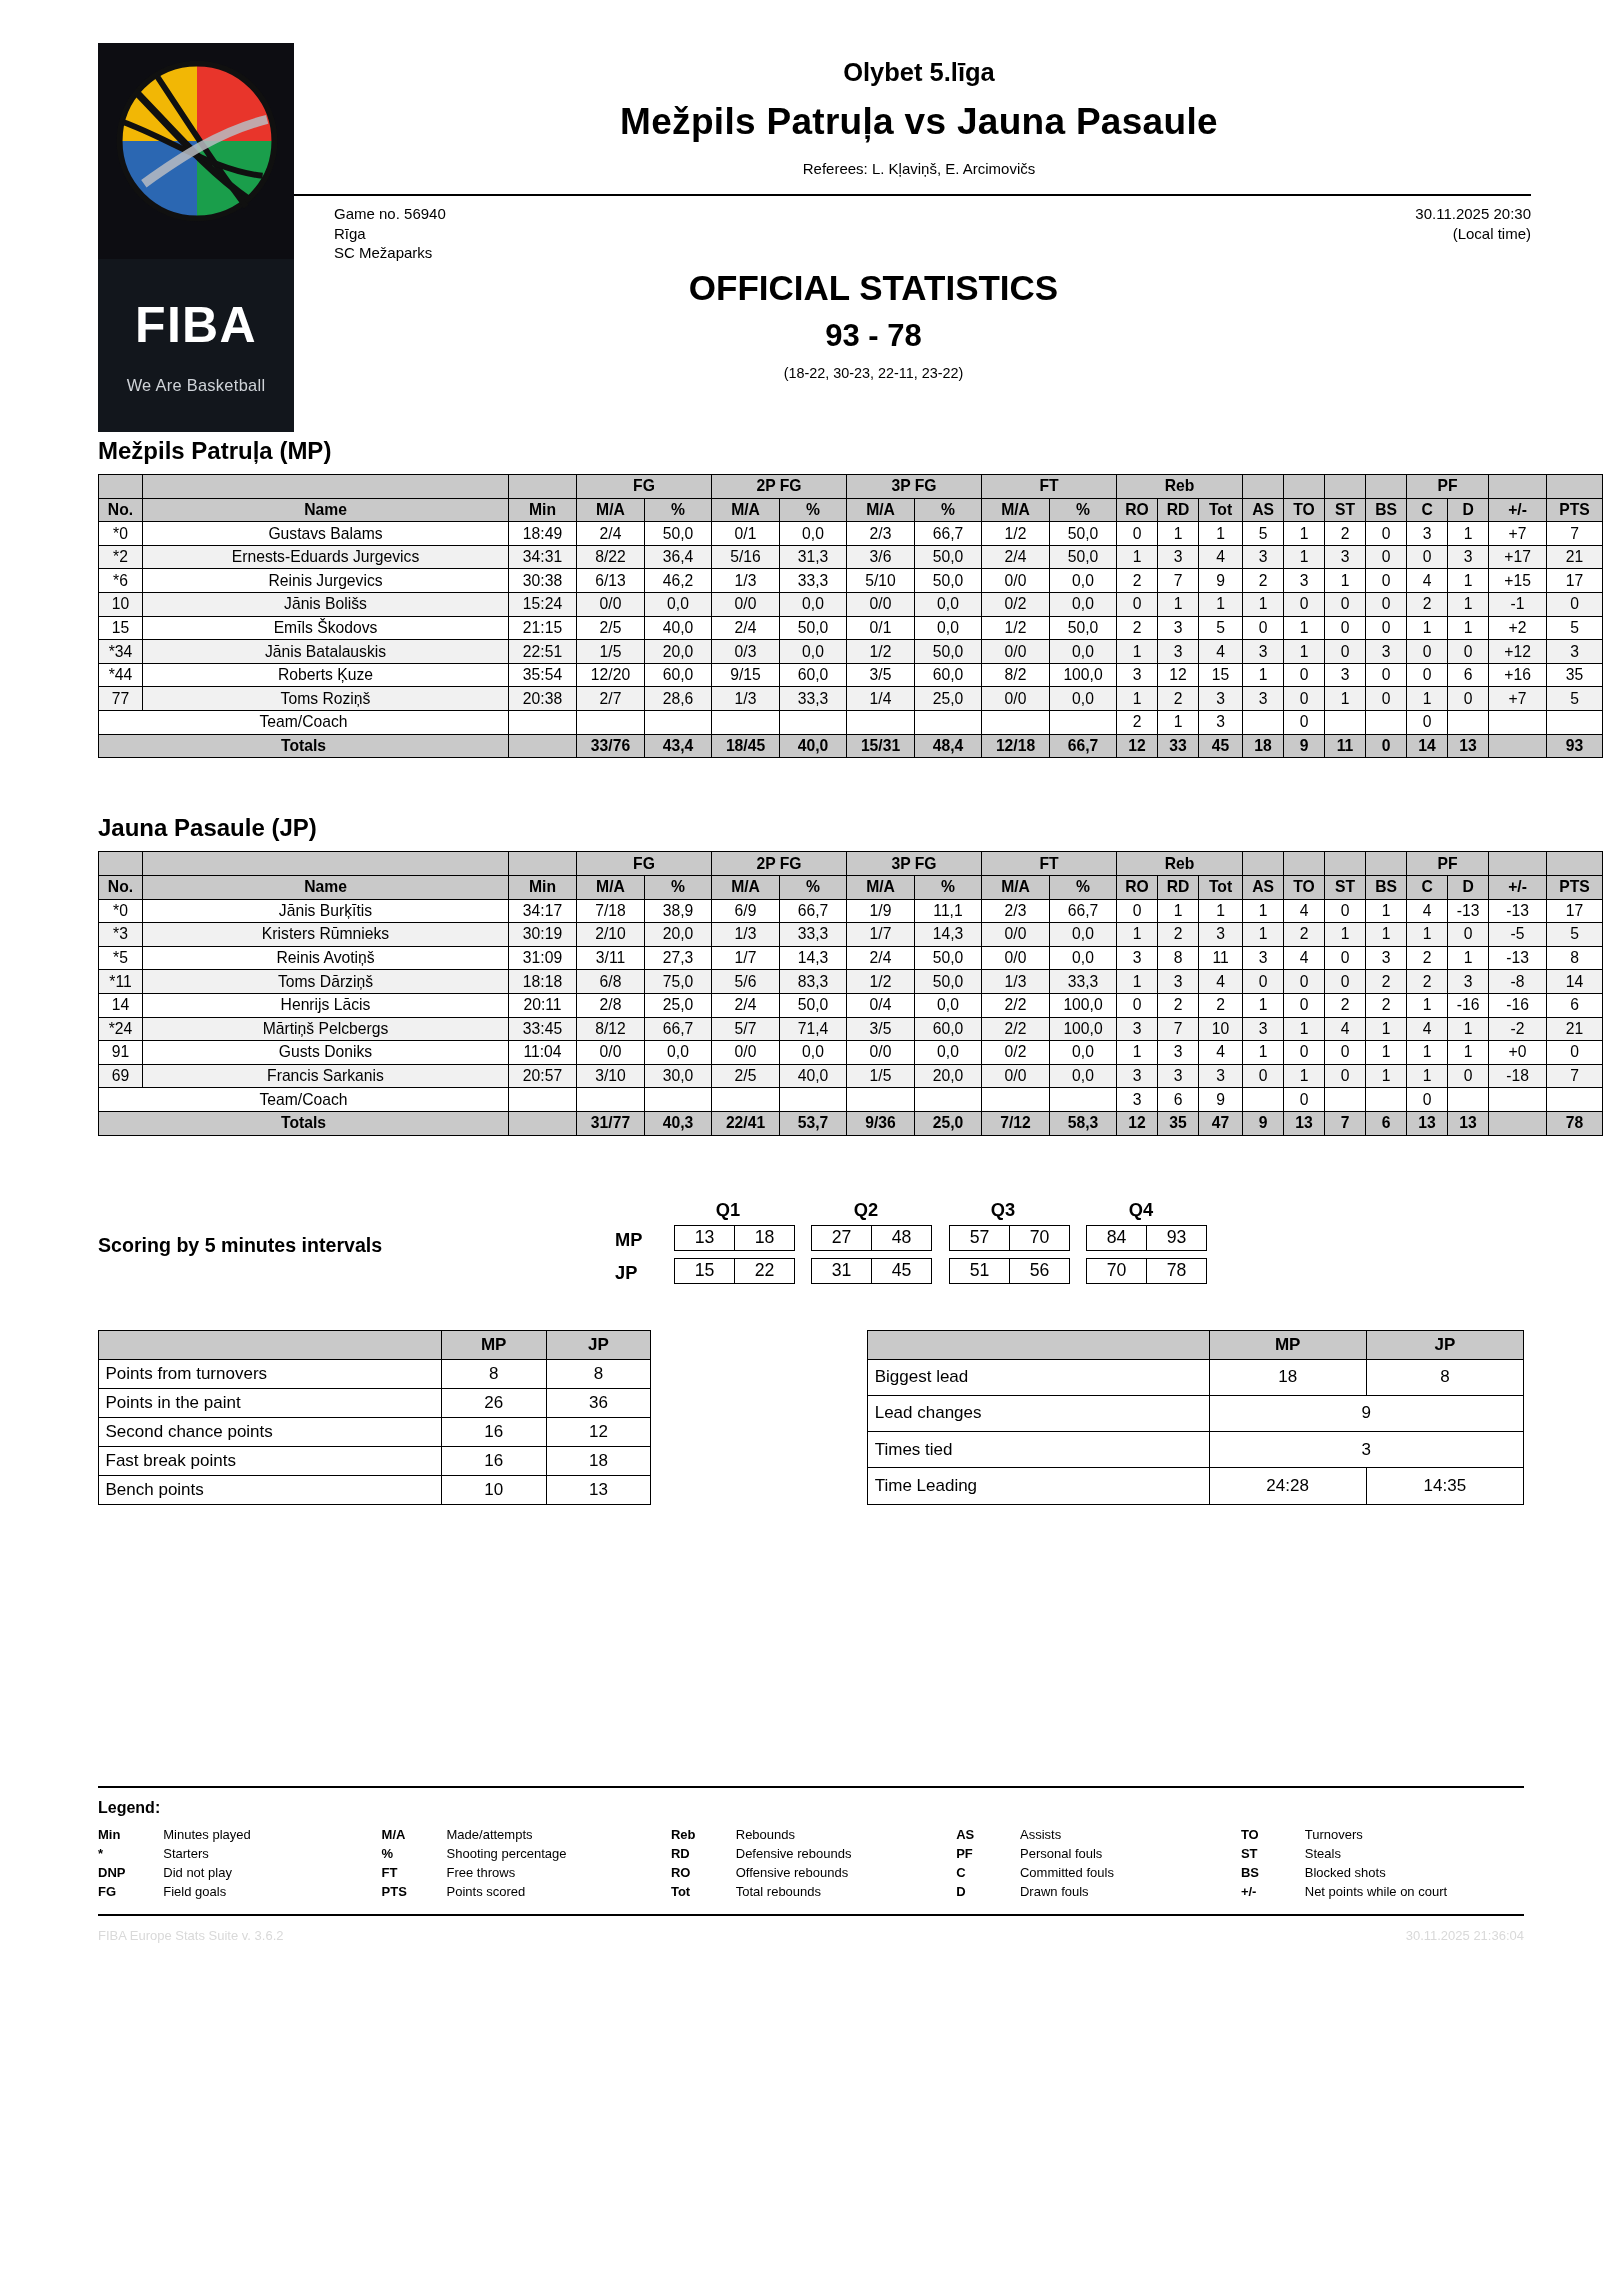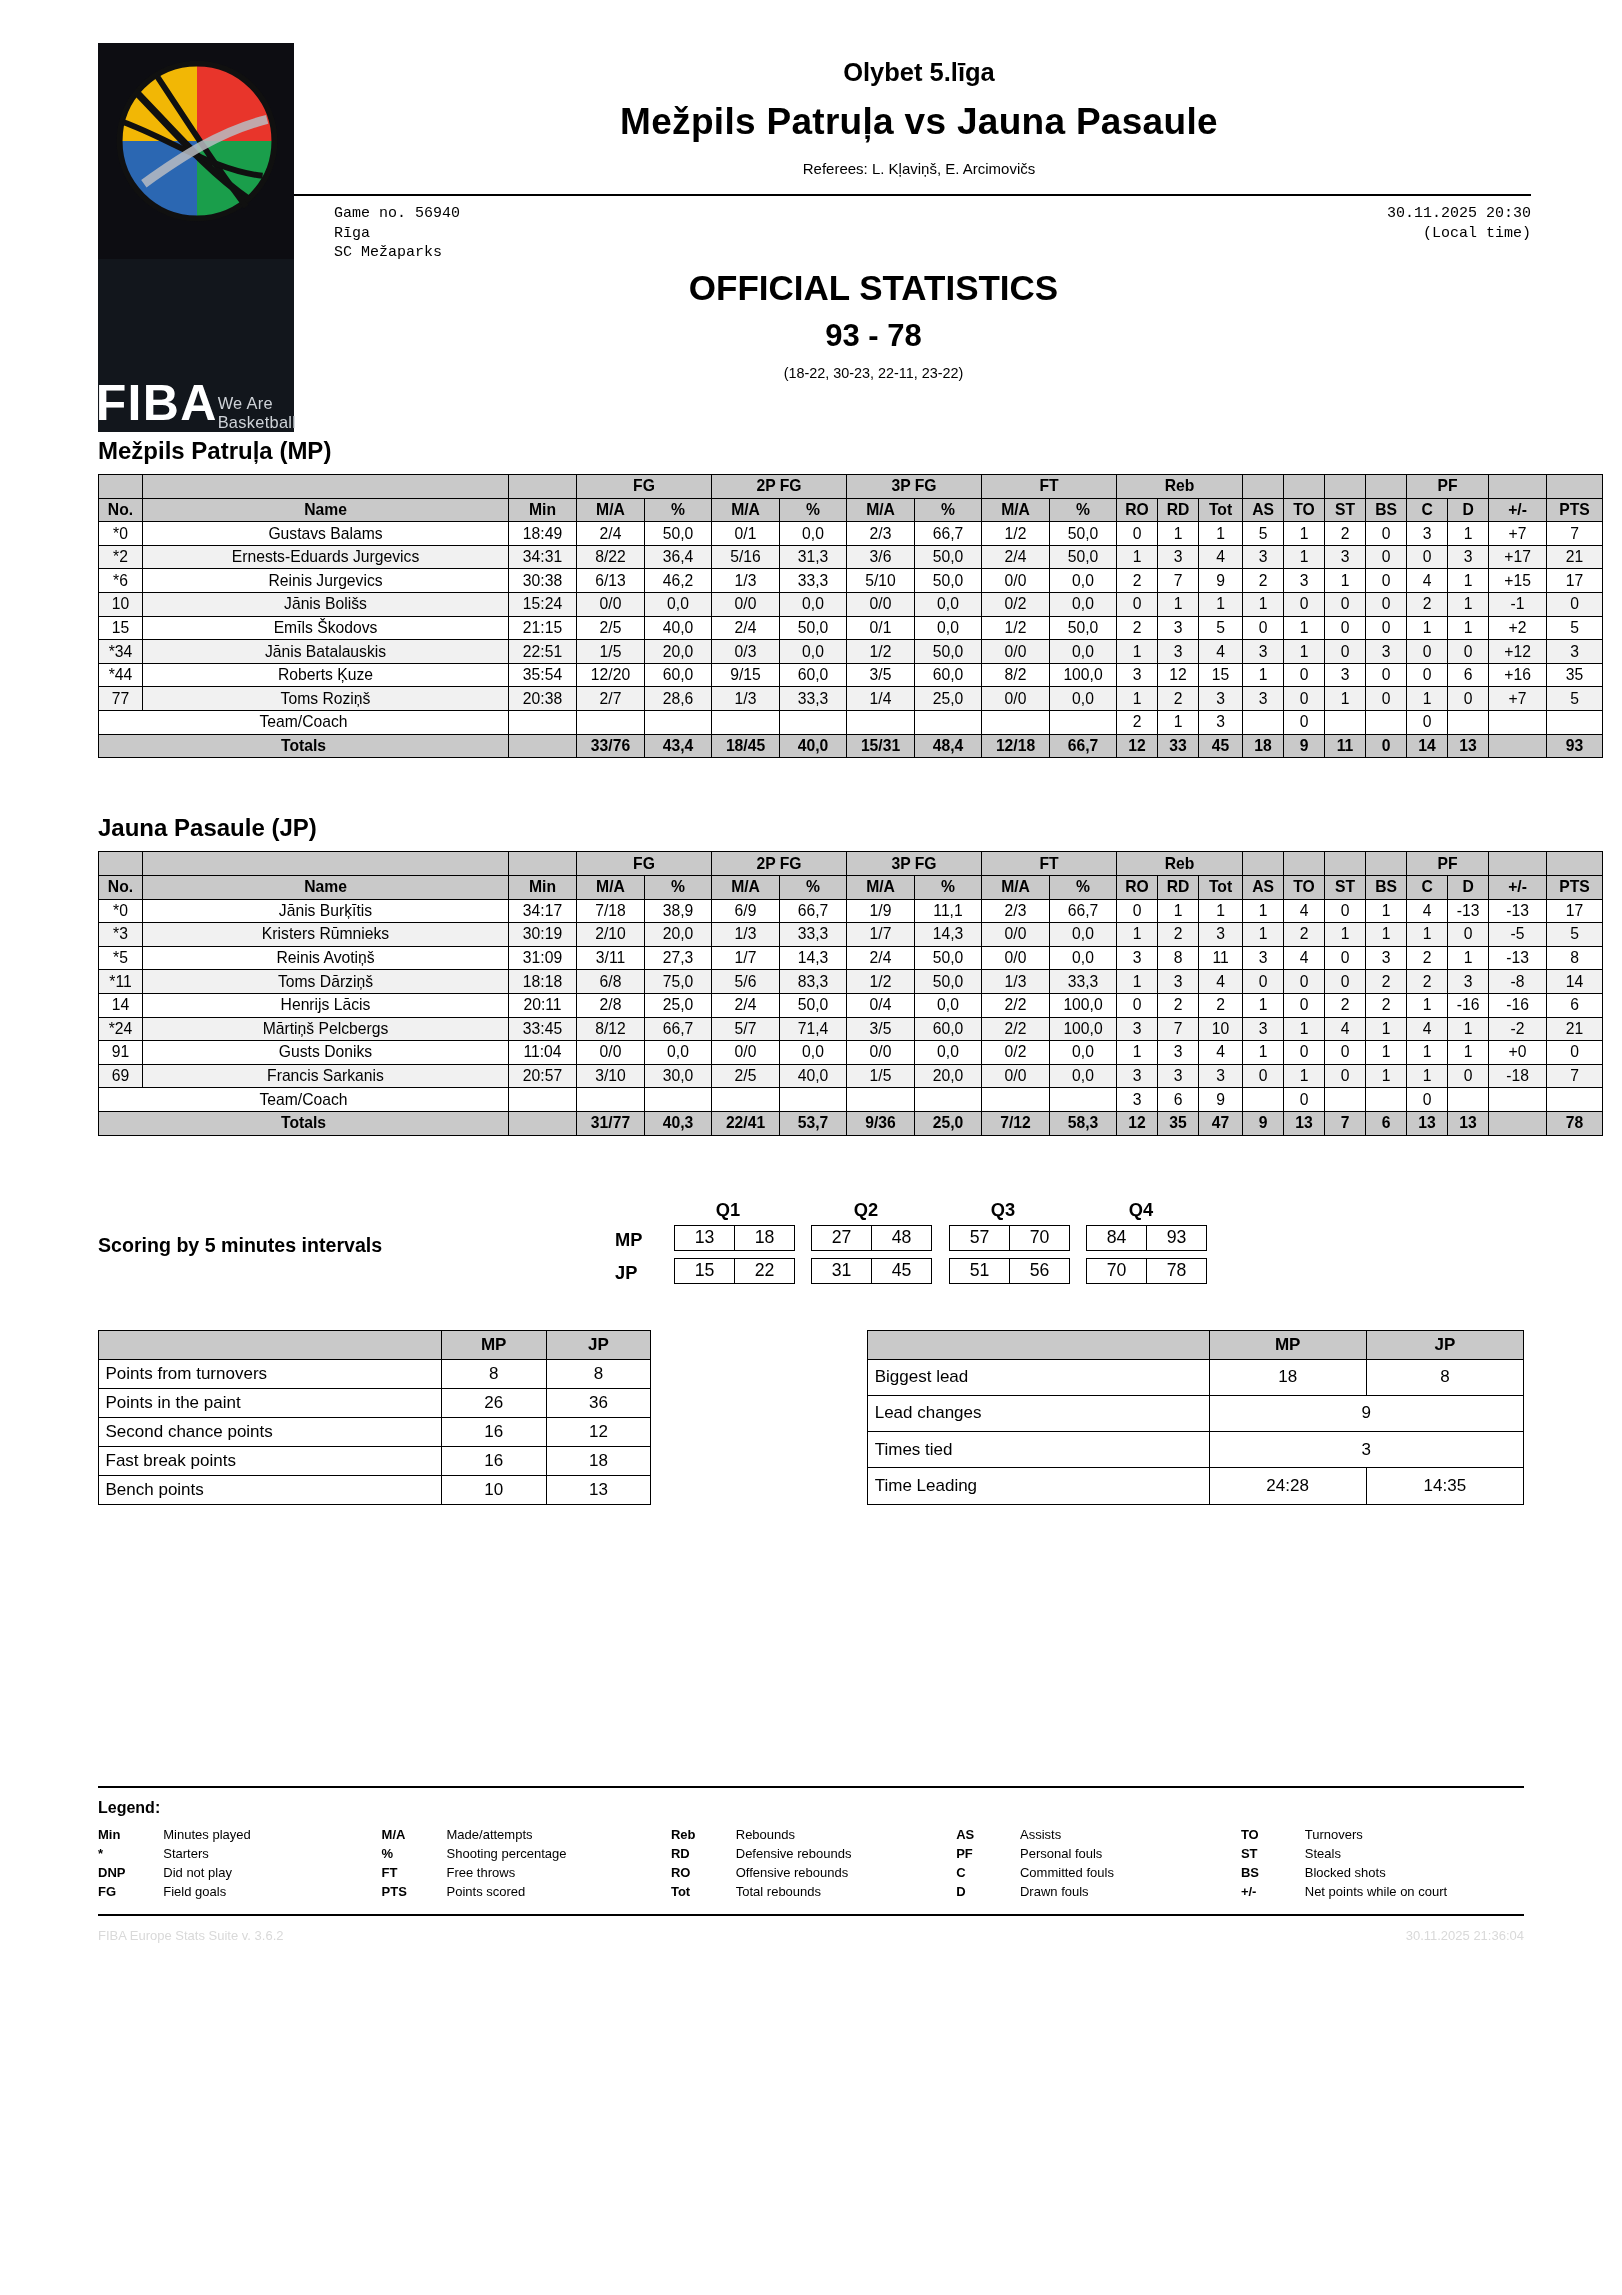--- a/index.html
+++ b/index.html
@@ -36,21 +36,21 @@
     position:relative;
     overflow:hidden;
   }
   .ball{
     position:absolute;left:17px;top:15.7px;width:164px;height:164px;
   }
   .logo-bottom{
     width:196px;height:173px;
     background:#12161c;
     color:#ffffff;
-    display:flex;flex-direction:row;align-items:flex-end;justify-content:center;
+    display:flex;flex-direction:column;align-items:center;justify-content:center;
   }
   .fiba-word{
     font-size:50px;font-weight:bold;letter-spacing:1.3px;color:#ffffff;
     font-family:"Liberation Sans", sans-serif;
   }
   .fiba-tag{
     margin-top:22px;font-size:16.4px;color:#cfd3d8;letter-spacing:0.3px;
   }
   .title-block{
     margin-left:216px;
@@ -69,21 +69,20 @@
     margin:17px 0 0 216px;
     border-top:2px solid #000;
     width:1315px;
   }
   .meta-row{
     margin-left:216px;
     width:1315px;
     position:relative;
     margin-top:7.9px;
     height:52px;
-    font-family:Liberation Mono, monospace;
   }
   .meta-left{
     position:absolute;left:118px;top:0;font-size:15px;line-height:19.6px;
   }
   .meta-right{
     position:absolute;right:0;top:0;text-align:right;font-size:15px;line-height:19.6px;
   }
   .official{
     text-align:center;font-size:35px;font-weight:bold;margin-top:11.8px;margin-left:216px;width:1315px;
   }

